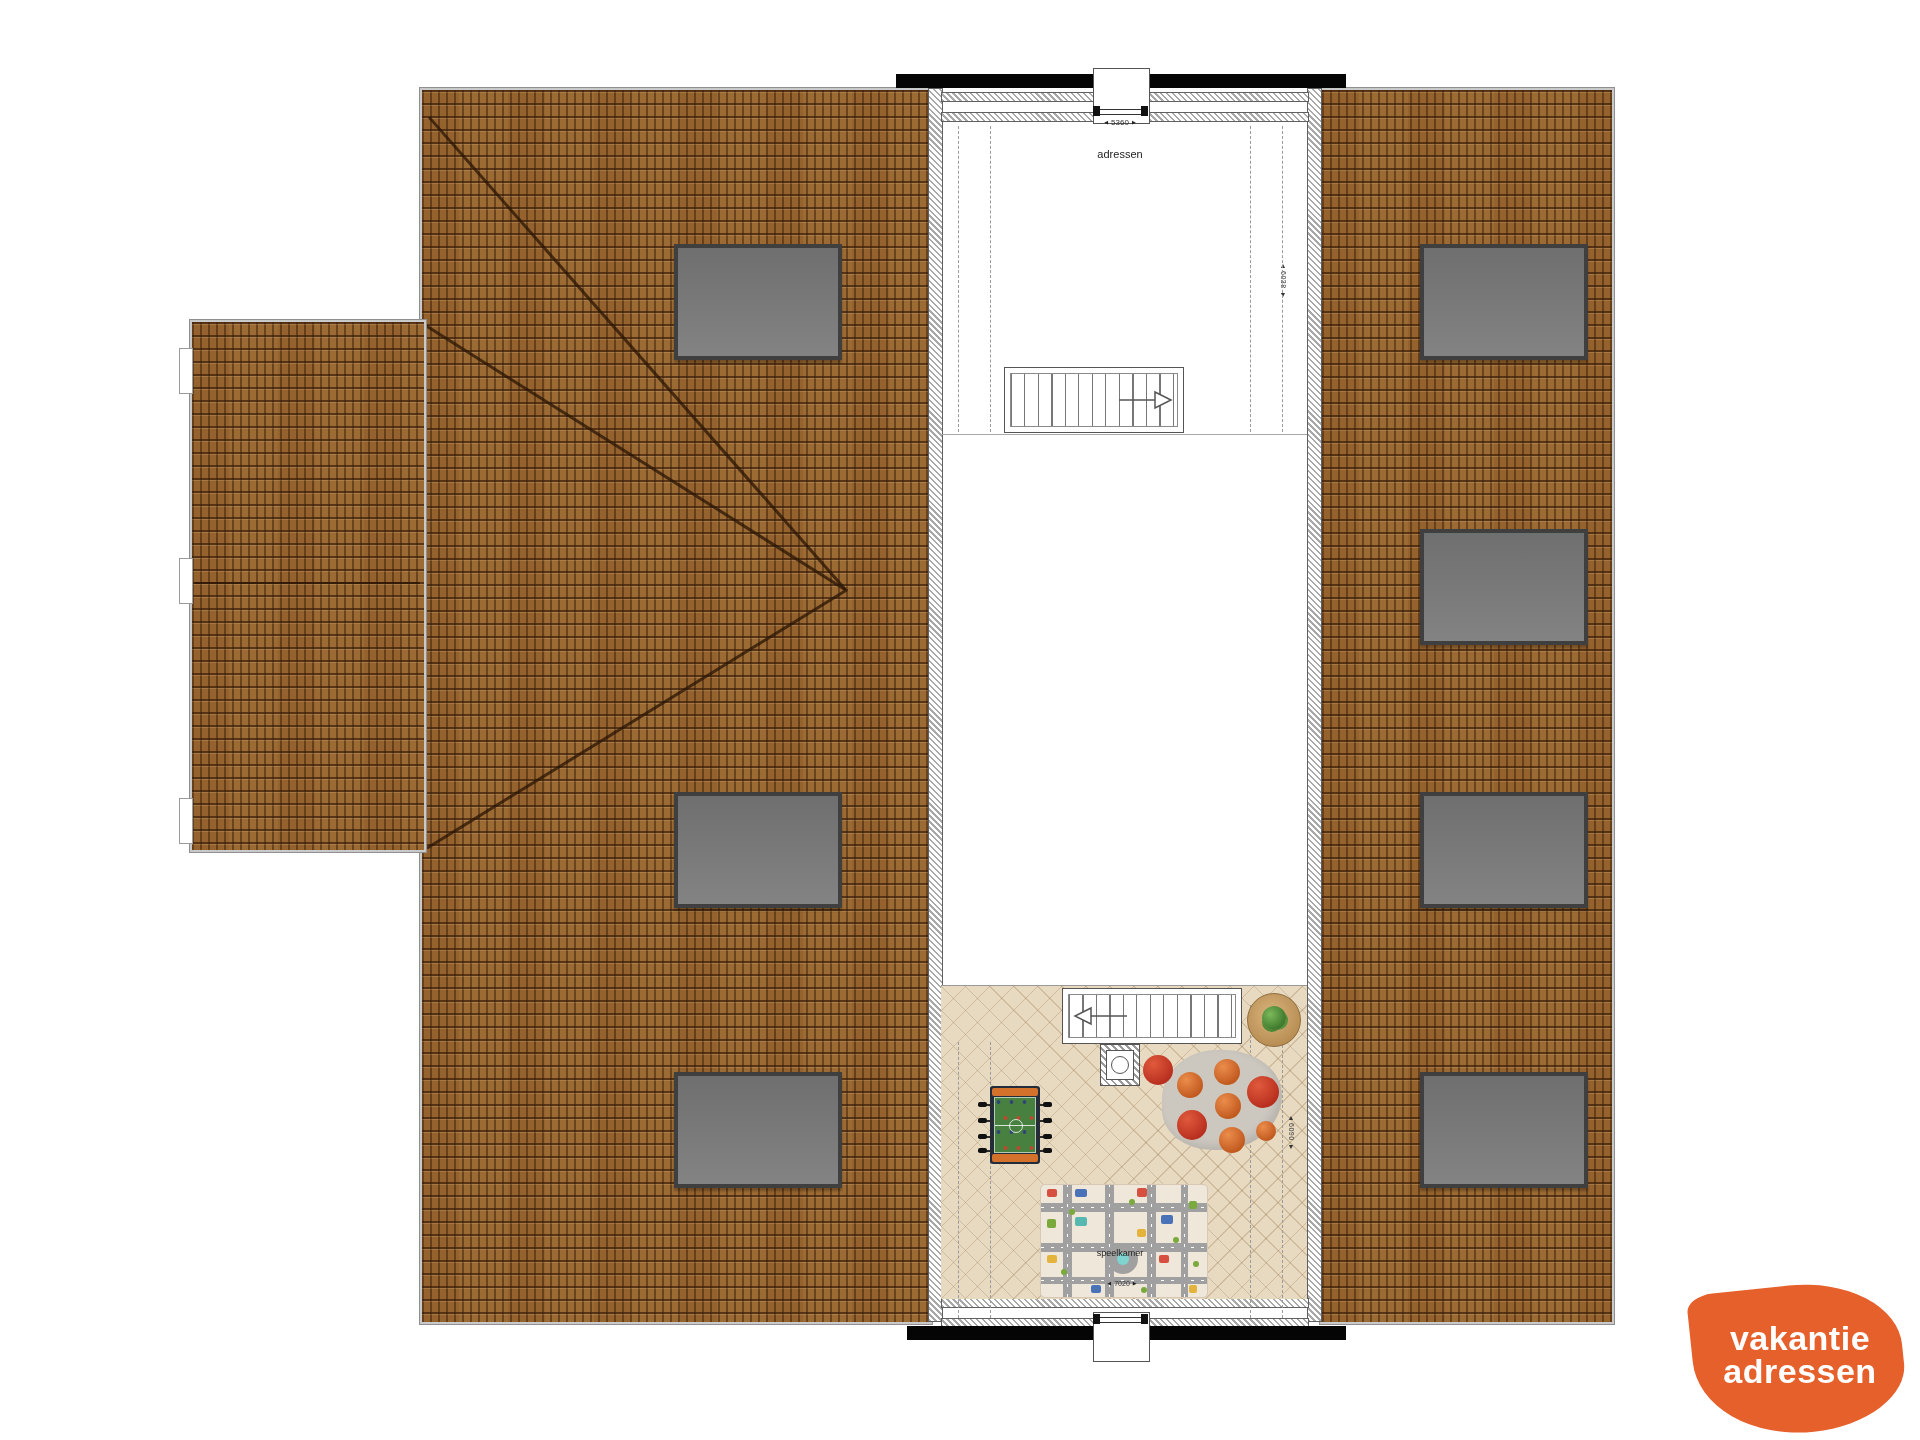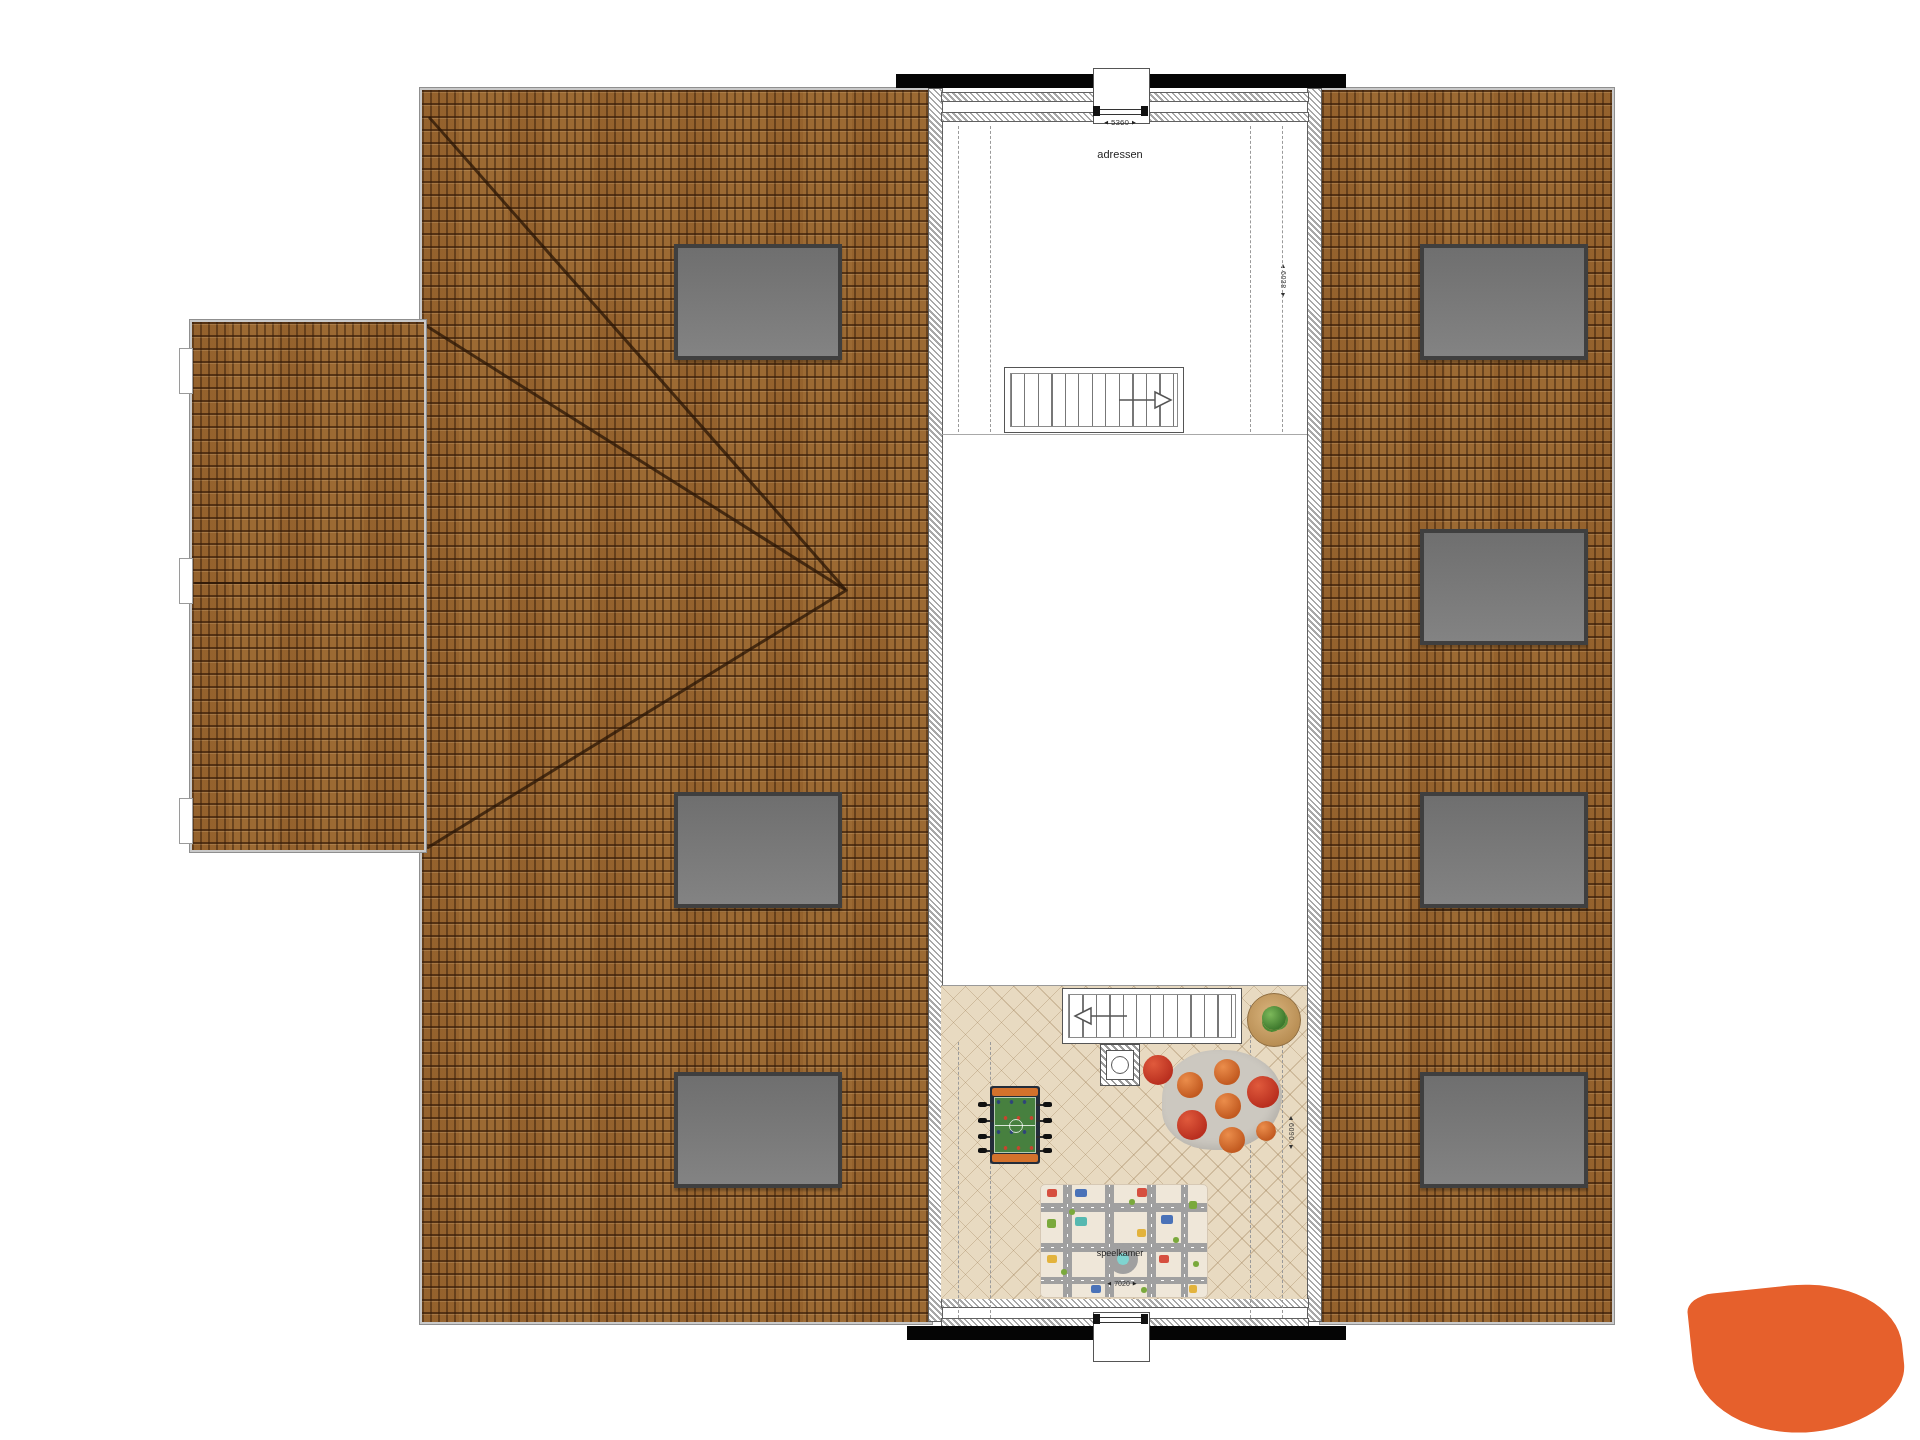--- a/index.html
+++ b/index.html
@@ -276,14 +276,18 @@
     <span class="tri">▶</span>
   </div>
 
   <div class="vdim" style="left:1284px;top:1100px;width:14px;height:64px;">
     <span class="tri">▲</span>
     <span class="num">6090</span>
     <span class="tri">▼</span>
   </div>
 
   <div class="logo-blob" style="left:1693px;top:1285px;width:210px;height:148px;"></div>
+  <div class="logo-text" style="left:1705px;top:1322px;width:190px;">
+    <div>vakantie</div>
+    <div>adressen</div>
+  </div>
 
 </div>
 
 </body></html>

